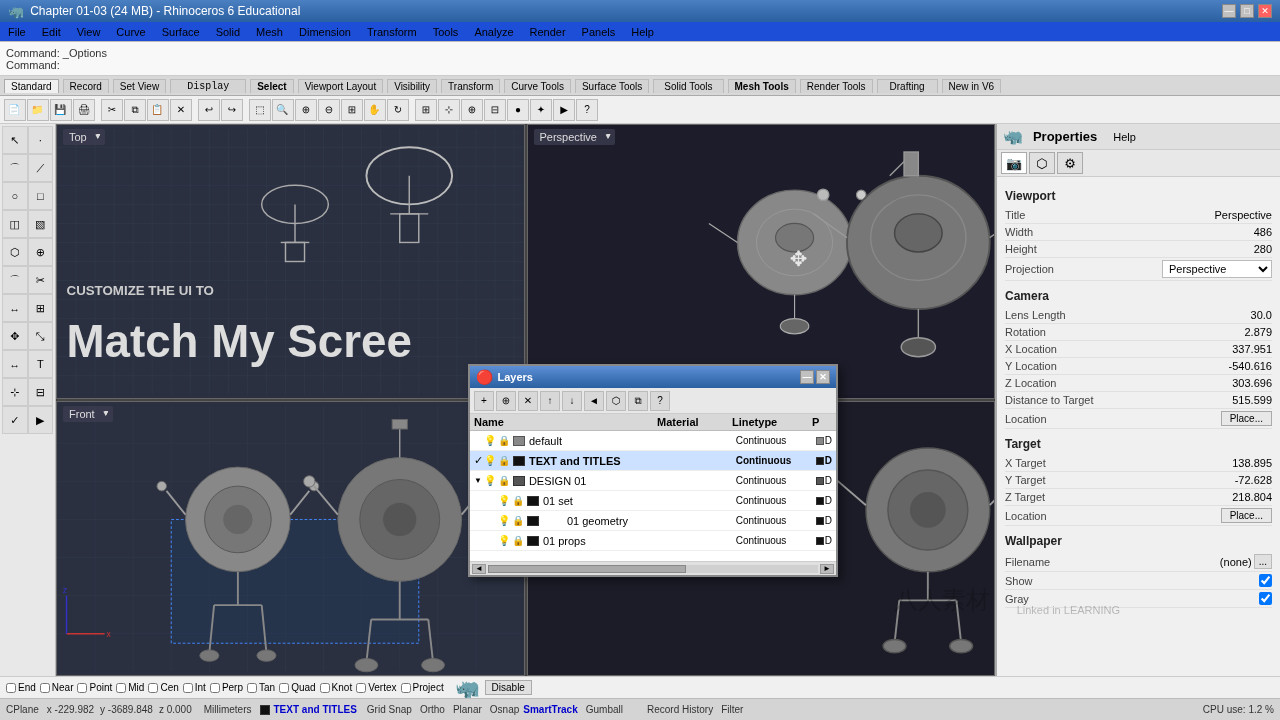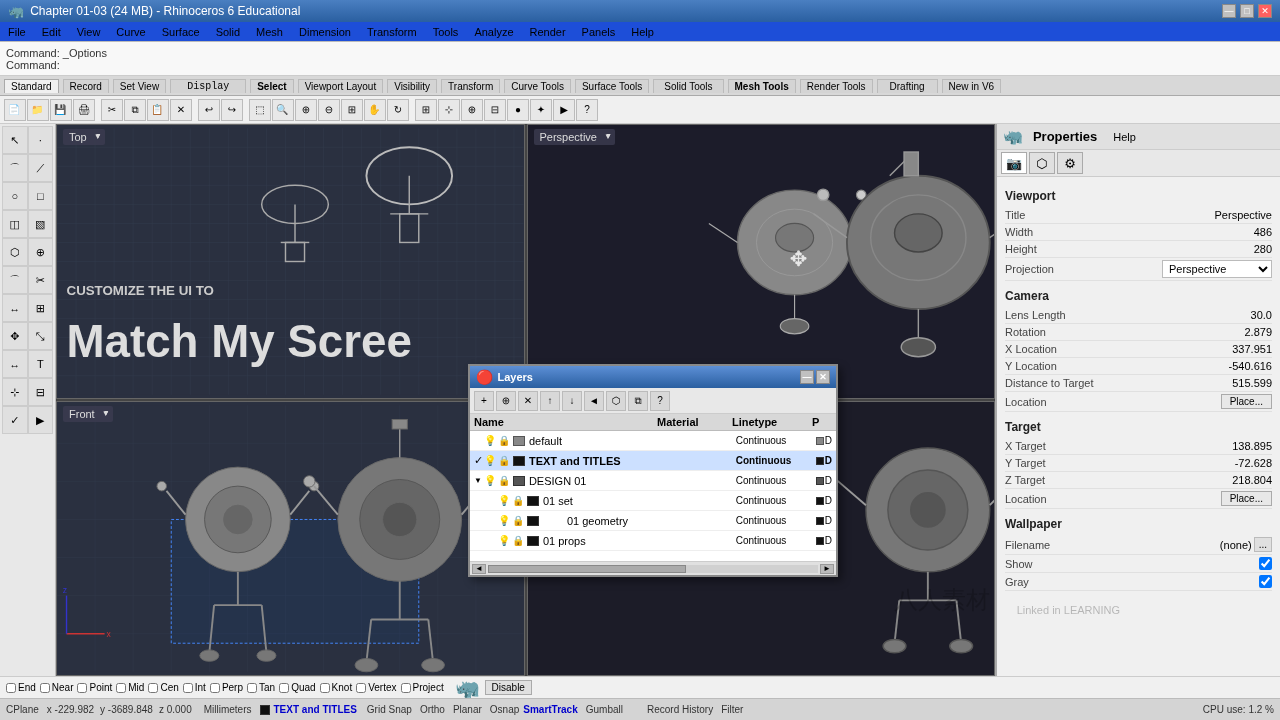--- a/index.html
+++ b/index.html
@@ -480,20 +480,24 @@
       </div>
       <div class="prop-row">
         <span class="prop-label">X Location</span>
         <span class="prop-value">337.951</span>
       </div>
       <div class="prop-row">
         <span class="prop-label">Y Location</span>
         <span class="prop-value">-540.616</span>
       </div>
       <div class="prop-row">
+        <span class="prop-label">Z Location</span>
+        <span class="prop-value">303.696</span>
+      </div>
+      <div class="prop-row">
         <span class="prop-label">Distance to Target</span>
         <span class="prop-value">515.599</span>
       </div>
       <div class="prop-row">
         <span class="prop-label">Location</span>
         <button class="place-btn">Place...</button>
       </div>
 
       <div class="section-title">Target</div>
 

